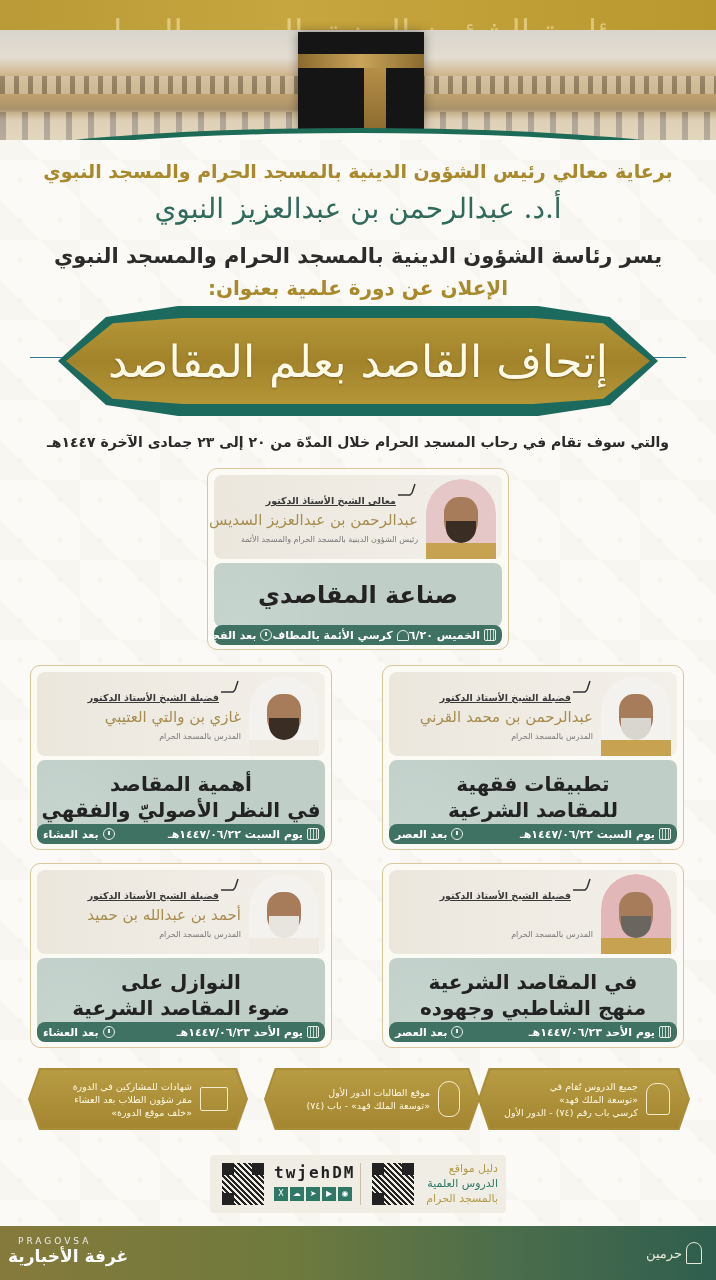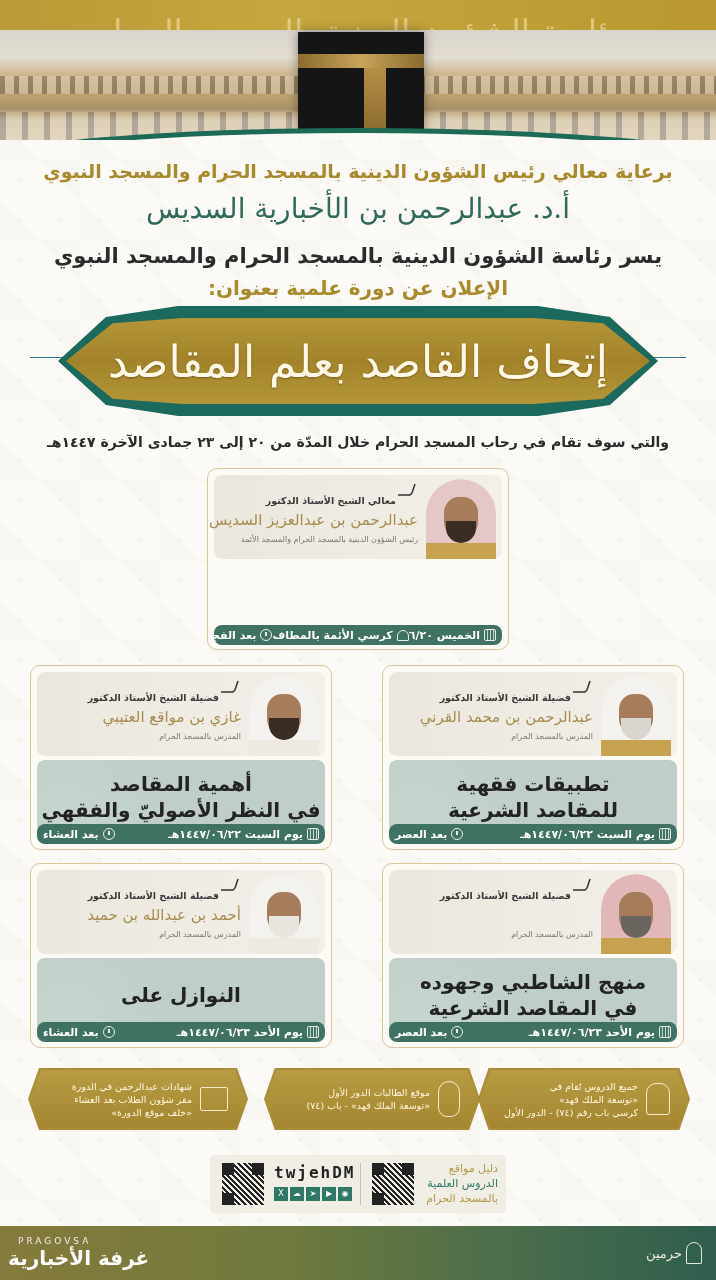--- a/index.html
+++ b/index.html
@@ -135,21 +135,21 @@
     border-radius: 0 0 15px 15px;
   }
   .avatar-bisht {
     position: absolute; left: 0; bottom: 0; width: 70px; height: 16px;
     background: #c7a351;
   }
   .mic-icon {
     position: absolute; right: 86px; top: 8px; width: 20px; height: 14px;
   }
   .speaker-honor {
-    position: absolute; right: 106px; top: 20px; font-size: 9.5px; font-weight: bold; color: #3a3a3a; white-space: nowrap;
+    position: absolute; right: 106px; top: 20px; font-size: 9.5px; font-weight: bold; color: #3a3a3a; white-space: nowrap; text-decoration: underline;
   }
   .speaker-name {
     position: absolute; right: 84px; top: 36px; font-size: 15px; color: #a68c4e; white-space: nowrap;
   }
   .speaker-role {
     position: absolute; right: 84px; top: 60px; font-size: 8px; color: #777; white-space: nowrap;
   }
   .card-body {
     position: absolute; left: 6px; right: 6px; top: 94px; height: 74px;
     background: #bfcfc8; border-radius: 8px;
@@ -248,21 +248,21 @@
 
   
   .footer {
     position: absolute; left: 0; top: 1226px; width: 716px; height: 54px;
     background: linear-gradient(90deg, #857a3b 0%, #6f7a3d 40%, #4c6e4b 70%, #2f5e4e 100%);
   }
   .footer-brand {
     position: absolute; left: 18px; top: 10px; direction: ltr; color: #eee; font-size: 9px; letter-spacing: 3px;
   }
   .footer-brand-ar {
-    position: absolute; left: 8px; top: 20px; color: #fff; font-size: 20px; font-weight: bold; white-space: nowrap;
+    position: absolute; left: 8px; top: 20px; color: #fff; font-size: 17px; font-weight: bold; white-space: nowrap;
   }
   .footer-logo {
     position: absolute; right: 14px; top: 8px; width: 70px; height: 38px;
     display: flex; align-items: center; gap: 4px;
   }
   .logo-arch { width: 16px; height: 22px; border: 1.5px solid #e8e8d8; border-radius: 8px 8px 1px 1px; }
   .logo-cal { color: #e8e8d8; font-size: 13px; font-family: "DejaVu Serif", serif; }
 </style>
 </head>
 <body>
@@ -279,21 +279,21 @@
   </div>
   <div class="kaaba">
     <div class="kaaba-band"></div>
     <div class="kaaba-door"></div>
   </div>
   <div class="hero-green-arc"></div>
   <div class="hero-cream-arc"></div>
 </div>
 
 <div class="patron patron-line1">برعاية معالي رئيس الشؤون الدينية بالمسجد الحرام والمسجد النبوي</div>
-<div class="patron patron-name">أ.د. عبدالرحمن بن الأخبارية السديس</div>
+<div class="patron patron-name">أ.د. عبدالرحمن بن عبدالعزيز النبوي</div>
 <div class="patron patron-line3">يسر رئاسة الشؤون الدينية بالمسجد الحرام والمسجد النبوي</div>
 <div class="patron patron-line4">الإعلان عن دورة علمية بعنوان:</div>
 
 <div class="banner-line l"></div>
 <div class="banner-line r"></div>
 <div class="banner">
   <div class="banner-outer"></div>
   <div class="banner-inner"></div>
   <div class="banner-title">إتحاف القاصد بعلم المقاصد</div>
 </div>
@@ -307,20 +307,23 @@
     <div class="speaker-honor">معالي الشيخ الأستاذ الدكتور</div>
     <div class="speaker-name">عبدالرحمن بن عبدالعزيز السديس</div>
     <div class="speaker-role">رئيس الشؤون الدينية بالمسجد الحرام والمسجد الأئمة</div>
     <div class="avatar">
       <div class="avatar-ghutra" style="background:#e6c7c7"></div>
       <div class="avatar-face"></div>
       <div class="avatar-beard" style="background:#3a2d24"></div>
       <div class="avatar-bisht"></div>
     </div>
   </div>
+  <div class="card-body">
+    <div class="card-title">صناعة المقاصدي</div>
+  </div>
   <div class="card-foot">
     <div class="foot-group">
       <span class="ico-cal"></span>
       <span>الخميس ٦/٢٠</span>
     </div>
     <div class="foot-group">
       <span class="ico-dome"></span>
       <span>كرسي الأئمة بالمطاف</span>
     </div>
     <div class="foot-group">
@@ -360,21 +363,21 @@
     </div>
   </div>
 </div>
 
 <div class="card c2">
   <div class="card-head">
     <svg class="mic-icon" viewBox="0 0 20 14">
         <path d="M2 12 L14 12 L16 10 M16 10 L19 1" stroke="#333" stroke-width="1.5" fill="none"></path>
       </svg>
     <div class="speaker-honor">فضيلة الشيخ الأستاذ الدكتور</div>
-    <div class="speaker-name">غازي بن مواقع العتيبي</div>
+    <div class="speaker-name">غازي بن والتي العتيبي</div>
     <div class="speaker-role">المدرس بالمسجد الحرام</div>
     <div class="avatar">
       <div class="avatar-ghutra" style="background:#f4f2ee"></div>
       <div class="avatar-face"></div>
       <div class="avatar-beard" style="background:#3a2d24"></div>
       <div class="avatar-bisht" style="background:#eeeae2"></div>
     </div>
   </div>
   <div class="card-body">
     <div class="card-title">أهمية المقاصد</div>
@@ -400,22 +403,22 @@
     <div class="speaker-honor">فضيلة الشيخ الأستاذ الدكتور</div>
     <div class="speaker-role">المدرس بالمسجد الحرام</div>
     <div class="avatar">
       <div class="avatar-ghutra" style="background:#e2b7b7"></div>
       <div class="avatar-face"></div>
       <div class="avatar-beard" style="background:#6b6560"></div>
       <div class="avatar-bisht"></div>
     </div>
   </div>
   <div class="card-body">
+    <div class="card-title">في المقاصد الشرعية</div>
     <div class="card-title">منهج الشاطبي وجهوده</div>
-    <div class="card-title">في المقاصد الشرعية</div>
   </div>
   <div class="card-foot">
     <div class="foot-group">
       <span class="ico-cal"></span>
       <span>يوم الأحد ١٤٤٧/٠٦/٢٣هـ</span>
     </div>
     <div class="foot-group">
       <span class="ico-clock"></span>
       <span>بعد العصر</span>
     </div>
@@ -432,20 +435,21 @@
     <div class="speaker-role">المدرس بالمسجد الحرام</div>
     <div class="avatar">
       <div class="avatar-ghutra" style="background:#f4f2ee"></div>
       <div class="avatar-face"></div>
       <div class="avatar-beard" style="background:#e8e5df"></div>
       <div class="avatar-bisht" style="background:#eeeae2"></div>
     </div>
   </div>
   <div class="card-body">
     <div class="card-title">النوازل على</div>
+    <div class="card-title">ضوء المقاصد الشرعية</div>
   </div>
   <div class="card-foot">
     <div class="foot-group">
       <span class="ico-cal"></span>
       <span>يوم الأحد ١٤٤٧/٠٦/٢٣هـ</span>
     </div>
     <div class="foot-group">
       <span class="ico-clock"></span>
       <span>بعد العشاء</span>
     </div>
@@ -463,21 +467,21 @@
 <div class="info info2">
   <span class="info-icon niqab"></span>
   <div class="info-text">
     <div>موقع الطالبات الدور الأول</div>
     <div>«توسعة الملك فهد» - باب (٧٤)</div>
   </div>
 </div>
 <div class="info info3">
   <span class="info-icon cert"></span>
   <div class="info-text">
-    <div>شهادات عبدالرحمن في الدورة</div>
+    <div>شهادات للمشاركين في الدورة</div>
     <div>مقر شؤون الطلاب بعد العشاء</div>
     <div>«خلف موقع الدورة»</div>
   </div>
 </div>
 
 <div class="qr-bar">
   <div class="qr a"></div>
   <div class="brand-handle">twjehDM</div>
   <div class="socials">
     <span class="soc">X</span>

